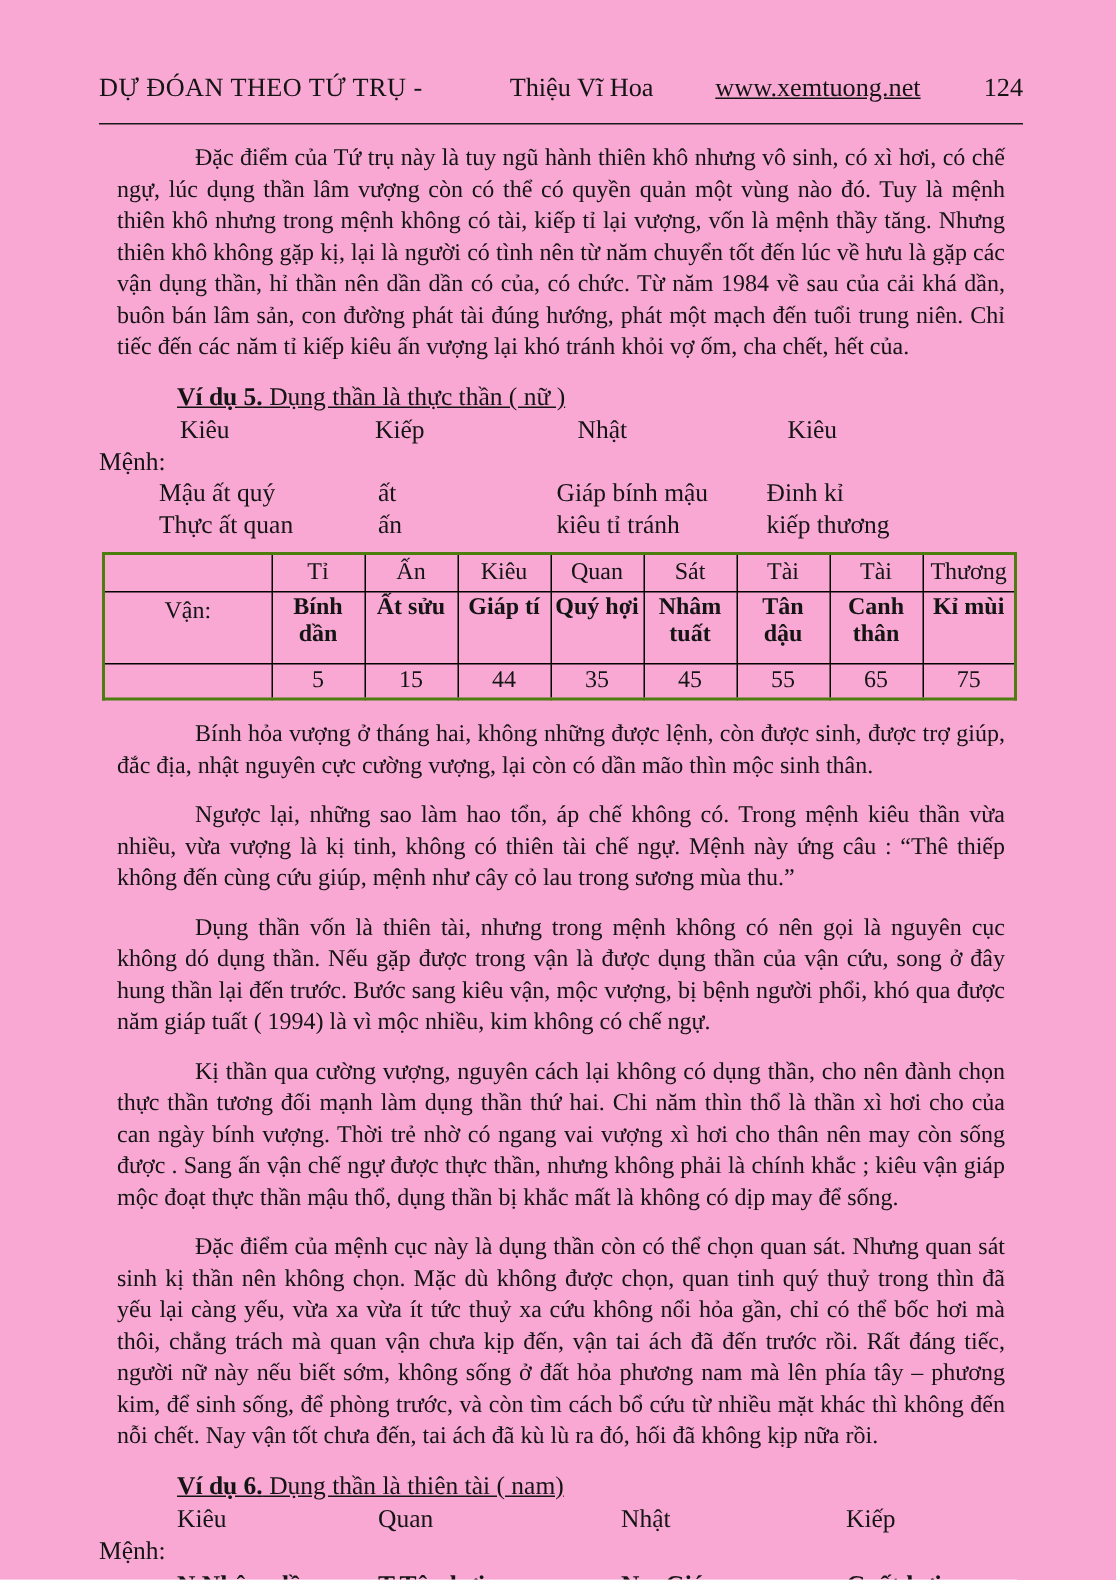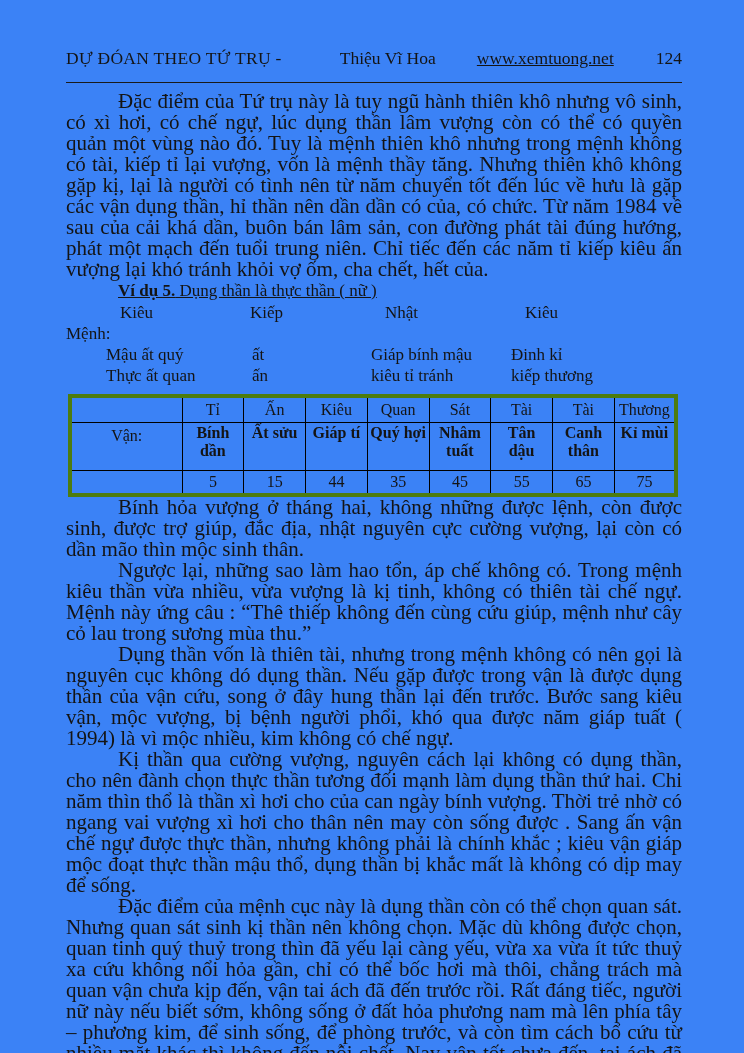--- a/index.html
+++ b/index.html
@@ -1,53 +1,53 @@
 <!DOCTYPE html>
 <html><head>
 <meta charset="utf-8">
 <style>
   html, body { margin:0; padding:0; }
   body {
     width:744px; height:1053px; background:#ffffff; color:#141414;
     font-family:"Liberation Serif", serif;
     -webkit-font-smoothing:antialiased;
   }
-  .page { box-sizing:border-box; width:744px; height:1053px; padding:48px 62px 0 66px; background:#3b82f6; }
+  .page { box-sizing:border-box; width:744px; height:1053px; padding:48px 62px 0 66px; background:#f9a8d4; }
 
   
   .hdr { display:flex; align-items:baseline; font-size:17.5px; white-space:nowrap; }
   .hdr-title { letter-spacing:.3px; }
   .hdr-author { margin-left:58px; }
   .hdr-site { margin-left:auto; text-decoration:underline; }
   .hdr-pageno { margin-left:42px; }
   .rule { border-bottom:1.6px solid #1a1a1a; margin-top:13px; margin-bottom:8px; }
 
   
   .para {
-    font-size:21px; line-height:21px; text-align:justify;
-    text-indent:52px; margin:0;
+    font-size:16px; line-height:21px; text-align:justify;
+    text-indent:52px; margin:12px;
   }
   .ex-heading { font-size:17px; line-height:22px; padding-left:52px; margin:0;text-decoration:underline; }
   .ex-heading b { font-weight:bold; }
 
   
   .pgrid { display:grid; font-size:17px; line-height:21px; }
   .pgrid span { white-space:nowrap; }
   .ex5 { grid-template-columns:130px 135px 140px auto; padding-left:40px; }
   .ex6 { grid-template-columns:134px 162px 150px auto; padding-left:52px; }
   .stars-ex5 span { padding-left:14px; }
   .hidden-ex5 span:nth-child(2) { padding-left:16px; }
   .menh { font-size:17px; line-height:21px; margin:0; }
   .bold-row { font-weight:bold; }
   .pad-row { padding-top:2px; }
 
   
   table.luck {
     border-collapse:collapse; table-layout:fixed; width:610px;
-    margin:8px 0 0 2px; font-size:16px; border:4px solid #4d7c0f;
+    margin:8px 0 0 2px; font-size:16px; border:2px solid #4d7c0f;
   }
   .luck td { border:1px solid #000; text-align:center; padding:1px 2px; overflow:hidden; }
   .luck col.c0 { width:112px; }
   .luck tr.hd td { height:22px; }
   .luck tr.van td { height:42px; vertical-align:top; }
   .luck tr.van td.v { font-weight:bold; }
   .luck tr.van td.lbl { font-weight:normal; vertical-align:top; padding-top:4px; }
   .luck tr.age td { height:20px; }
 
   .sp-after-table { margin-top:16px; }

